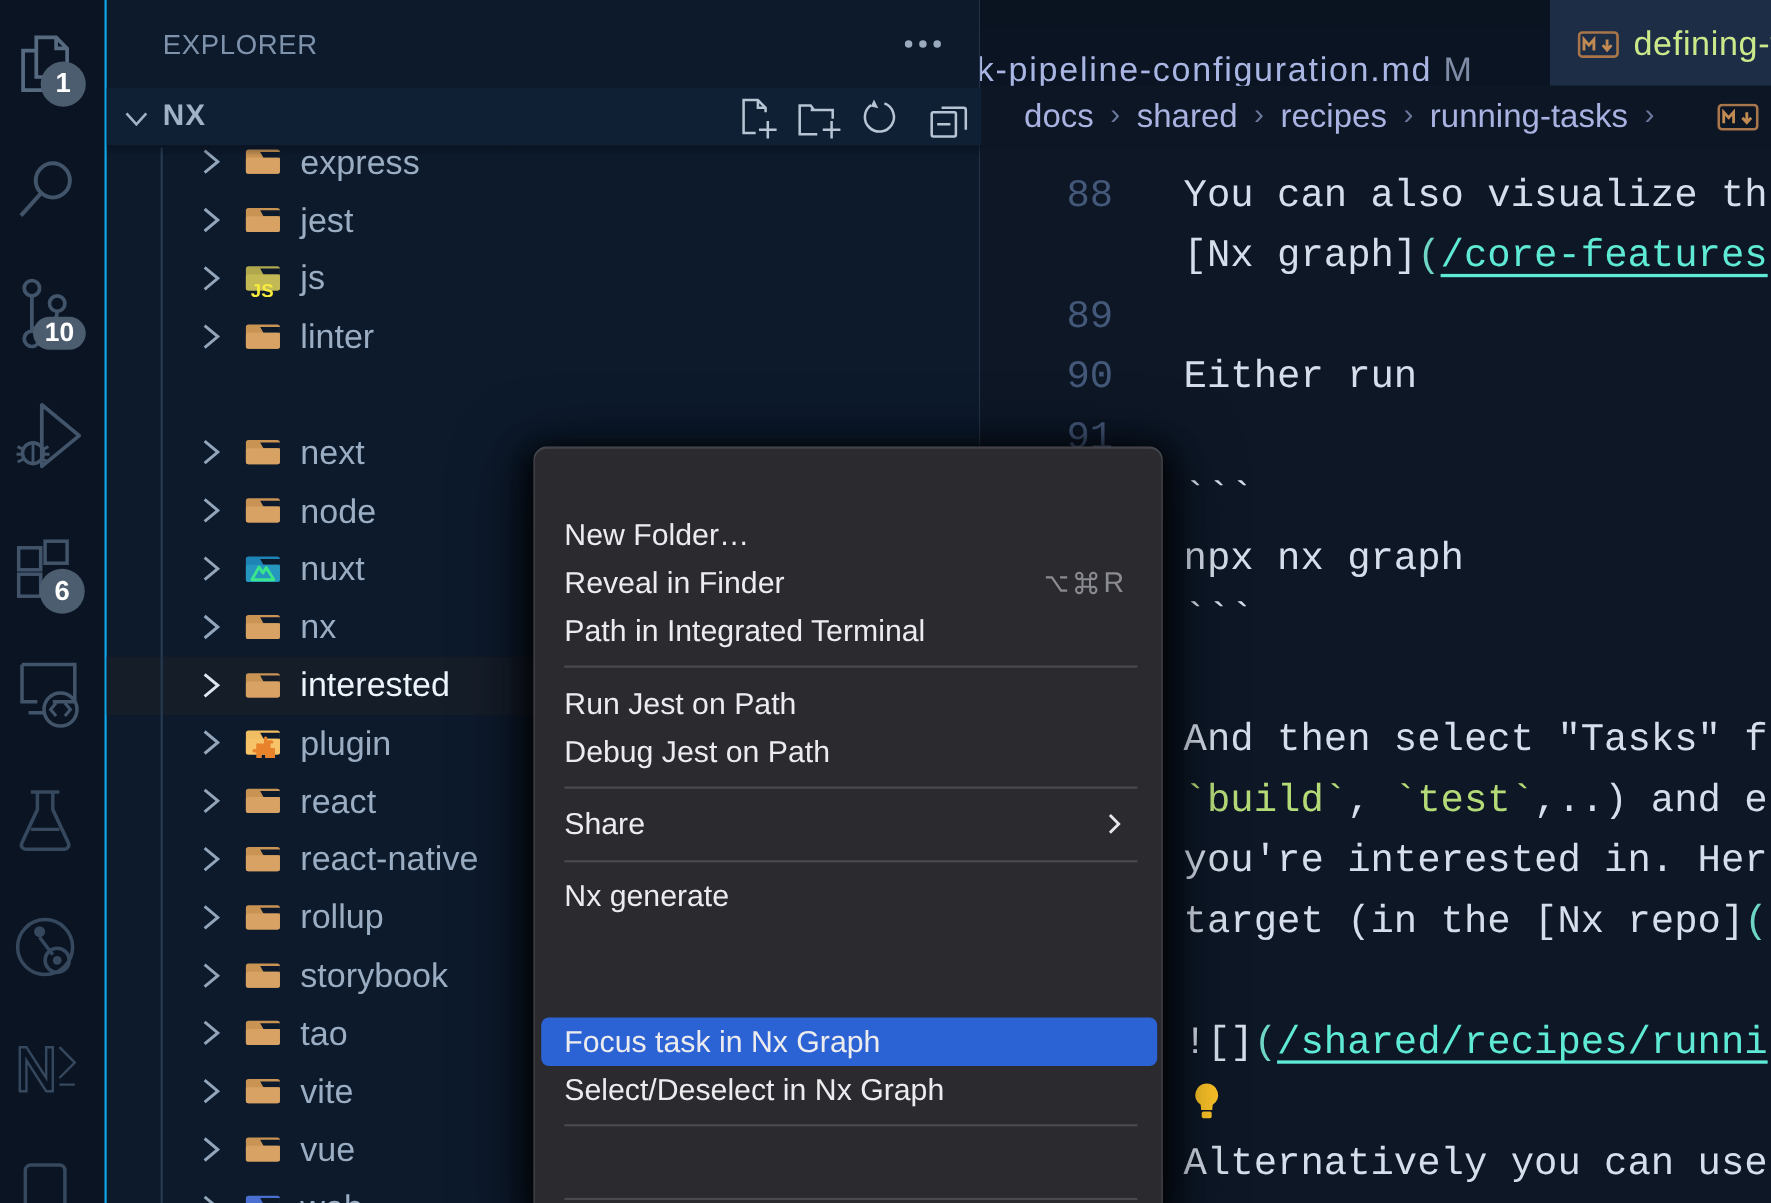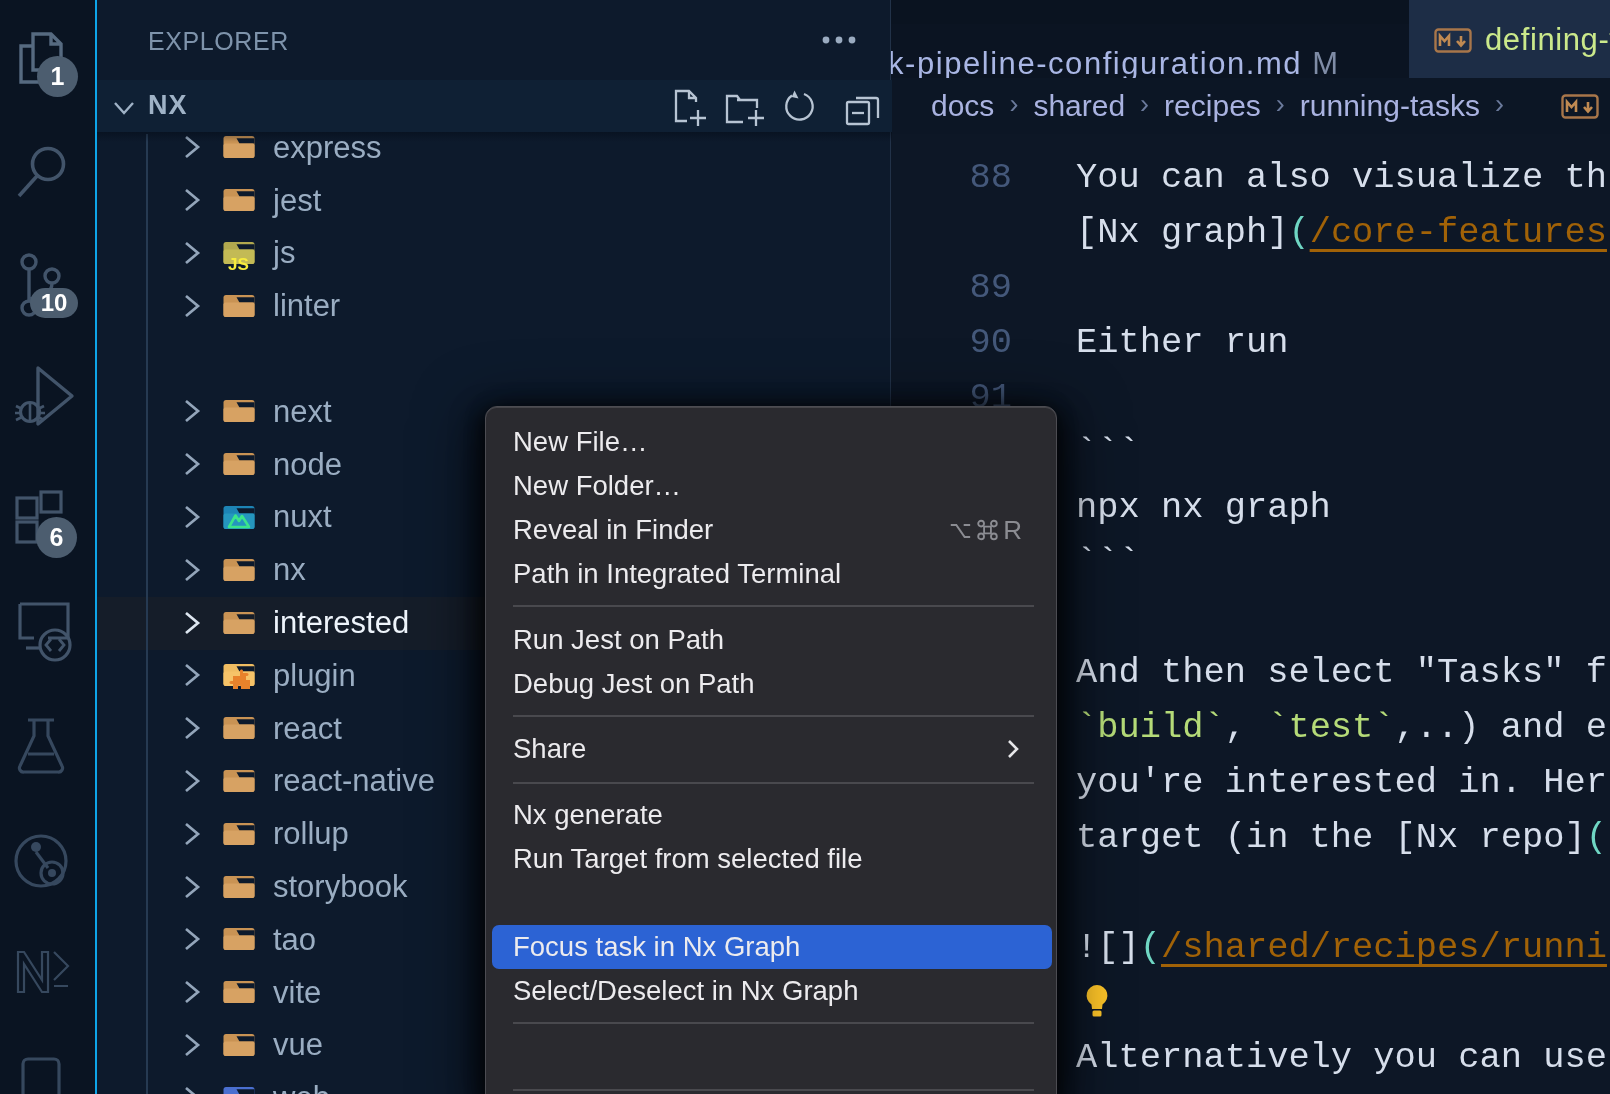--- a/index.html
+++ b/index.html
@@ -33,21 +33,21 @@
   #tab2 { position:absolute; left:518px; top:0; width:202px; height:78px; background:#1d2d46; overflow:hidden;}
   #tab2 .fn { position:absolute; left:76px; top:22px; font-size:31px; color:#cbe98b; white-space:nowrap; letter-spacing:.6px;}
   #crumbs { position:absolute; left:0; top:78px; width:720px; height:56px; background:#0c1625;
     display:flex; align-items:center; }
   #crumbs .c { color:#a9b2e0; font-size:30px; }
   #crumbs .s { color:#6b7a9c; font-size:27px; padding:0 15px; position:relative; top:-2px;}
   .cl { position:absolute; font-family:"Liberation Mono", monospace; font-size:35.4px;
     line-height:55px; white-space:pre; color:#d6deeb; left:1076px; }
   .num { position:absolute; font-family:"Liberation Mono", monospace; font-size:35.4px;
     line-height:55px; color:#44587a; left:930px; width:82px; text-align:right; }
-  .pk { color:#a16207; text-decoration:underline; text-decoration-thickness:2.5px; text-underline-offset:7px; text-decoration-skip-ink:none; }
+  .pk { color:#5eead4; text-decoration:underline; text-decoration-thickness:2.5px; text-underline-offset:7px; text-decoration-skip-ink:none; }
   .tl { color:#6fd6c3; }
   .gr { color:#b5db78; }
   #menu { position:absolute; left:485px; top:406px; width:572px; height:700px;
     background:#2a2a2f; border-radius:12px; border:1px solid #4c4c52; 
     box-shadow:inset 0 1px 0 rgba(255,255,255,.13), 0 14px 60px 10px rgba(0,0,0,.55), 0 4px 18px rgba(0,0,0,.5), -10px 4px 26px rgba(0,0,0,.45), 10px 4px 26px rgba(0,0,0,.4); z-index:10;}
   .mi { position:absolute; left:6px; width:560px; height:44px; color:#ecebee; font-size:27.5px; }
   .mi .tx { position:absolute; left:21px; top:50%; transform:translateY(-50%); white-space:nowrap;}
   .mi.hl { background:#2c63d4; border-radius:7px; }
   .mi .sc { position:absolute; right:30px; top:50%; transform:translateY(-50%);
     color:#8b8c92; display:flex; align-items:center; gap:3px; font-size:26px;}
@@ -389,23 +389,20 @@
 <div class="cl" style="top:700.5px"><span class="gr">`build`</span>, <span class="gr">`test`</span>,..) and e</div>
 <div class="cl" style="top:755.5px">you're interested in. Her</div>
 <div class="cl" style="top:810.5px">target (in the [Nx repo]<span class="tl">(</span></div>
 <div class="cl" style="top:920.5px">![]<span class="tl">(</span><span class="pk">/shared/recipes/runni</span></div>
 <div class="cl" style="top:1030.5px">Alternatively you can use</div>
 <svg style="position:absolute;left:1082px;top:983px" width="30" height="36" viewBox="0 0 30 36">
  <path d="M15 2 a10.5 10.5 0 0 1 5.5 19.4 l-0.5 4.6 h-10 l-0.5-4.6 A10.5 10.5 0 0 1 15 2 z" fill="#fdc428"></path>
  <rect x="10.5" y="27.5" width="9" height="6" rx="1.5" fill="#fdc428"></rect>
   </svg>
 <div id="menu">
-<div class="mi" style="top:13px">
-      <span class="tx">New File…</span>
-    </div>
 <div class="mi" style="top:57px">
       <span class="tx">New Folder…</span>
     </div>
 <div class="mi" style="top:101px">
       <span class="tx">Reveal in Finder</span>
       <span class="sc">
         <svg width="24" height="24" viewBox="0 0 26 26" style="margin-right:1px">
           <path d="M3 7 h6 l9 13 h6 M17 7 h7" fill="none" stroke="#8b8c92" stroke-width="2.2"></path>
         </svg>
         <svg width="23" height="23" viewBox="0 0 27 27" style="margin-right:1px">
@@ -434,23 +431,20 @@
       <span class="sc">
         <svg width="18" height="26" viewBox="0 0 18 26">
           <path d="M5 5 L13 13 L5 21" fill="none" stroke="#e7e7ea" stroke-width="2.6"></path>
         </svg>
       </span>
     </div>
 <div class="msep" style="top:375px"></div>
 <div class="mi" style="top:386px">
       <span class="tx">Nx generate</span>
     </div>
-<div class="mi" style="top:430px">
-      <span class="tx">Run Target from selected file</span>
-    </div>
 <div class="mi hl" style="top:518px">
       <span class="tx">Focus task in Nx Graph</span>
     </div>
 <div class="mi" style="top:562px">
       <span class="tx">Select/Deselect in Nx Graph</span>
     </div>
 <div class="msep" style="top:615px"></div>
 <div class="msep" style="top:682px"></div>
 </div>
 

